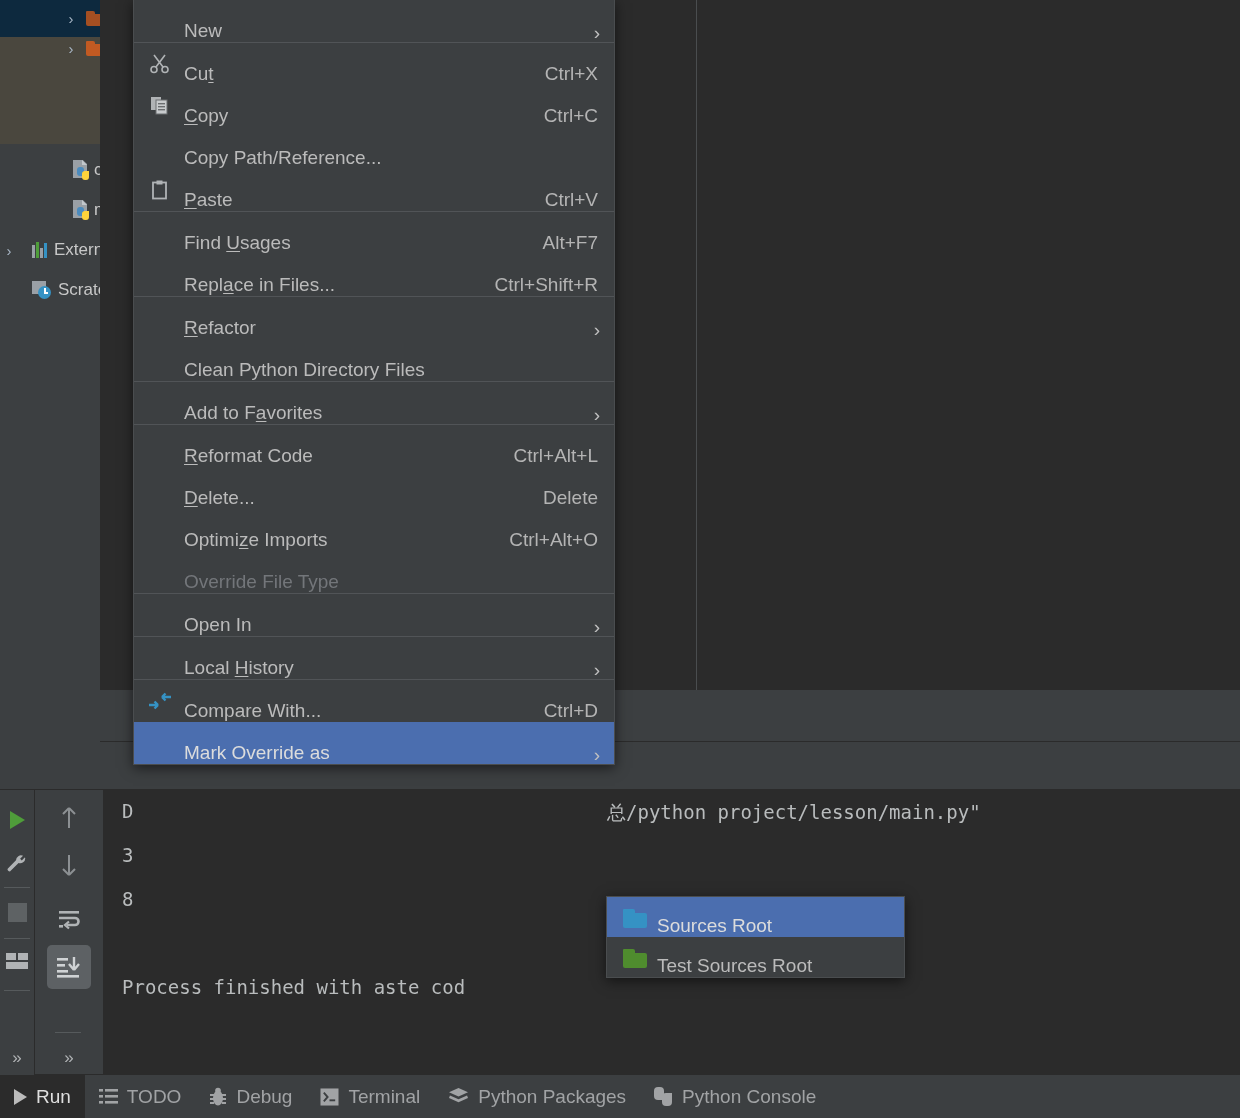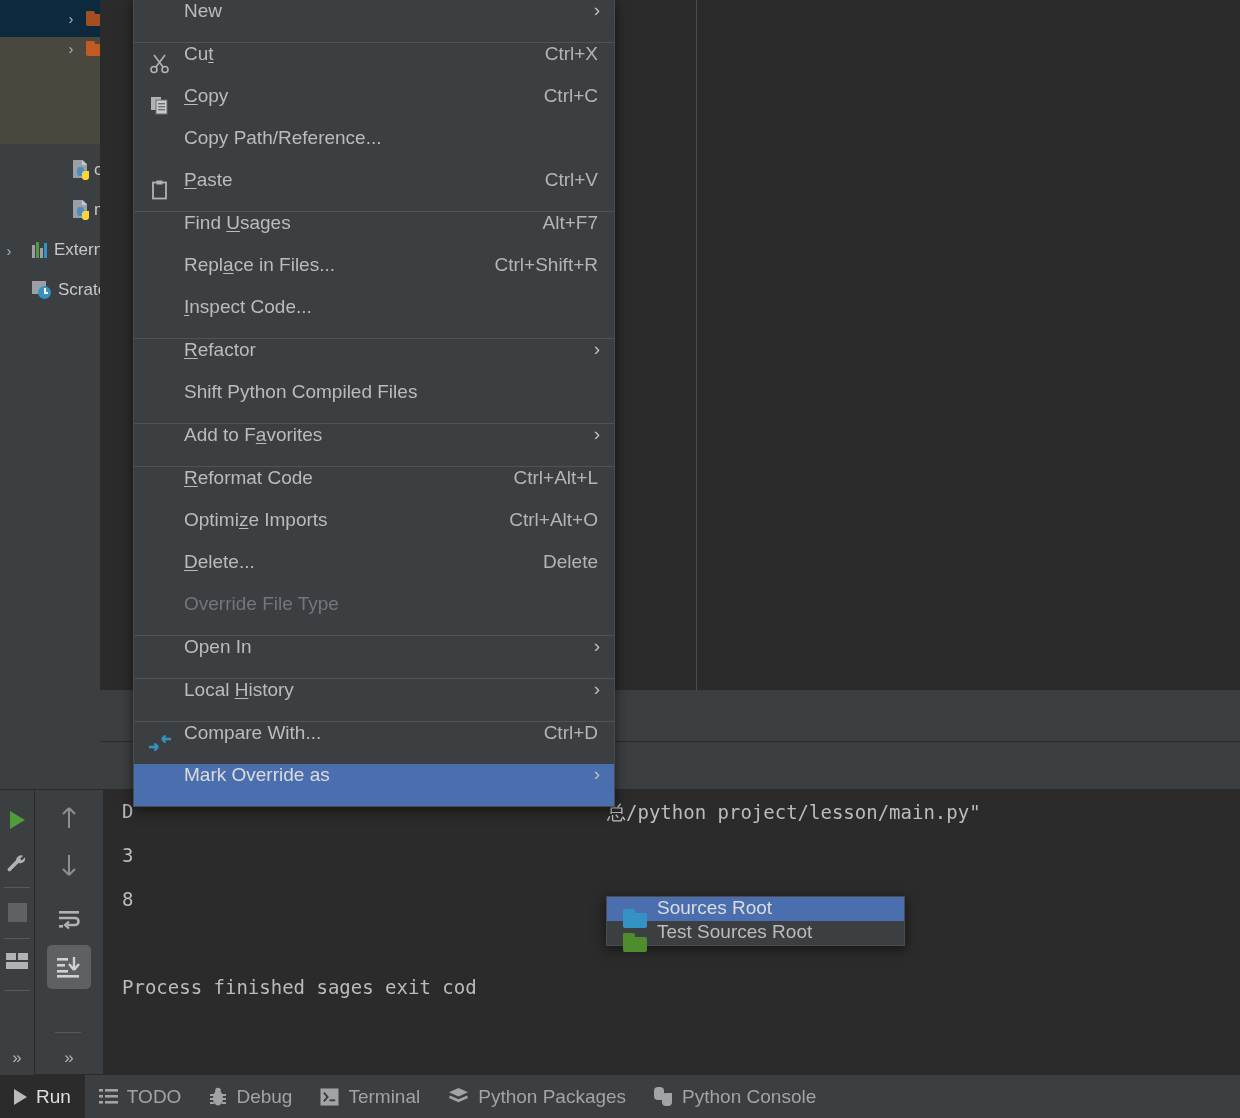--- a/index.html
+++ b/index.html
@@ -92,40 +92,40 @@
   
   #bb-left-strip{position:absolute;left:0;bottom:43px;width:34px;height:6px;background:#3c3f41;}
 
   
   #ctx-menu{
     position:absolute;left:133px;top:0;width:480px;
     background:#3c3f41;border:1px solid #4a4d4f;border-top:none;
     box-shadow:0 3px 12px rgba(0,0,0,.55);
     z-index:50;
   }
-  .mi{position:relative;height:42px;display:flex;align-items:flex-start;
+  .mi{position:relative;height:42px;display:flex;align-items:flex-end;
       color:#bbbbbb;font-size:19px;white-space:nowrap;}
   .mi .mi-icon{position:absolute;left:12px;top:0;height:42px;width:28px;
                display:flex;align-items:center;justify-content:center;}
   .mi .mi-label{margin-left:50px;}
   .mi .mi-accel{position:absolute;right:16px;color:#b4b4b4;}
   .mi .mi-arrow{position:absolute;right:14px;color:#c0c0c0;font-size:19px;line-height:1;}
   .mi.disabled .mi-label{color:#73767a;}
   .mi.selected{background:#4b6eaf;}
   .mi.selected .mi-label,.mi.selected .mi-accel{color:#dcdcdc;}
   .msep{height:1px;background:#515457;margin:0;}
   .mn{text-decoration:underline;text-underline-offset:2px;}
 
   
   #sub-menu{
     position:absolute;left:606px;top:896px;width:297px;
     background:#3c3f41;border:1px solid #4a4d4f;
     box-shadow:0 3px 12px rgba(0,0,0,.55);z-index:60;
   }
-  #sub-menu .mi{height:24px;font-size:19px;}
+  #sub-menu .mi{height:40px;font-size:19px;}
   #sub-menu .mi .mi-label{margin-left:50px;}
   #sub-menu .mi .mi-icon{left:14px;}
 </style>
 </head>
 <body>
 
 <div id="ide">
 
   <div id="editor-area">
     <div id="editor-gutter-line"></div>
@@ -269,21 +269,21 @@
     <div class="tbtn" style="left:17px;top:248px;">
       <span style="color:#b0b3b5;font-size:17px;">»</span>
     </div>
   </div>
 
   <div id="console">
     <div class="cline" style="left:19px;top:10px;">D</div>
     <div class="cline" style="left:19px;top:54px;">3</div>
     <div class="cline" style="left:19px;top:98px;">8</div>
     <div class="cline" style="left:504px;top:10px;">总/python project/lesson/main.py"</div>
-    <div class="cline" style="left:19px;top:186px;">Process finished sages exit cod</div>
+    <div class="cline" style="left:19px;top:186px;">Process finished with aste cod</div>
   </div>
 
   <div id="bottom-top-line"></div>
   <div id="bb-left-strip"></div>
   <div id="bottom-bar">
 
     <div class="btab active">
       <span style="display:block;width:0;height:0;border-left:13px solid #bbbbbb;border-top:8px solid transparent;border-bottom:8px solid transparent;"></span>
       <span class="blabel">Run</span>
     </div>
@@ -395,54 +395,51 @@
       <span class="mi-label">Find <span class="mn">U</span>sages</span>
       <span class="mi-accel">Alt+F7</span>
     </div>
 
 
     <div class="mi">
       <span class="mi-label">Repl<span class="mn">a</span>ce in Files...</span>
       <span class="mi-accel">Ctrl+Shift+R</span>
     </div>
 
-    <div class="mi">
-      <span class="mi-label"><span class="mn">I</span>nspect Code...</span>
-    </div>
     <div class="msep"></div>
 
     <div class="mi">
       <span class="mi-label"><span class="mn">R</span>efactor</span>
       <span class="mi-arrow">›</span>
     </div>
 
     <div class="mi">
-      <span class="mi-label">Shift Python Compiled Files</span>
+      <span class="mi-label">Clean Python Directory Files</span>
     </div>
     <div class="msep"></div>
 
     <div class="mi">
       <span class="mi-label">Add to F<span class="mn">a</span>vorites</span>
       <span class="mi-arrow">›</span>
     </div>
     <div class="msep"></div>
 
     <div class="mi">
       <span class="mi-label"><span class="mn">R</span>eformat Code</span>
       <span class="mi-accel">Ctrl+Alt+L</span>
     </div>
 
     <div class="mi">
+      <span class="mi-label"><span class="mn">D</span>elete...</span>
+      <span class="mi-accel">Delete</span>
+    </div>
+
+    <div class="mi">
       <span class="mi-label">Optimi<span class="mn">z</span>e Imports</span>
       <span class="mi-accel">Ctrl+Alt+O</span>
-    </div>
-
-    <div class="mi">
-      <span class="mi-label"><span class="mn">D</span>elete...</span>
-      <span class="mi-accel">Delete</span>
     </div>
 
     <div class="mi disabled">
       <span class="mi-label">Override File Type</span>
     </div>
     <div class="msep"></div>
 
     <div class="mi">
       <span class="mi-label">Open In</span>
       <span class="mi-arrow">›</span>

